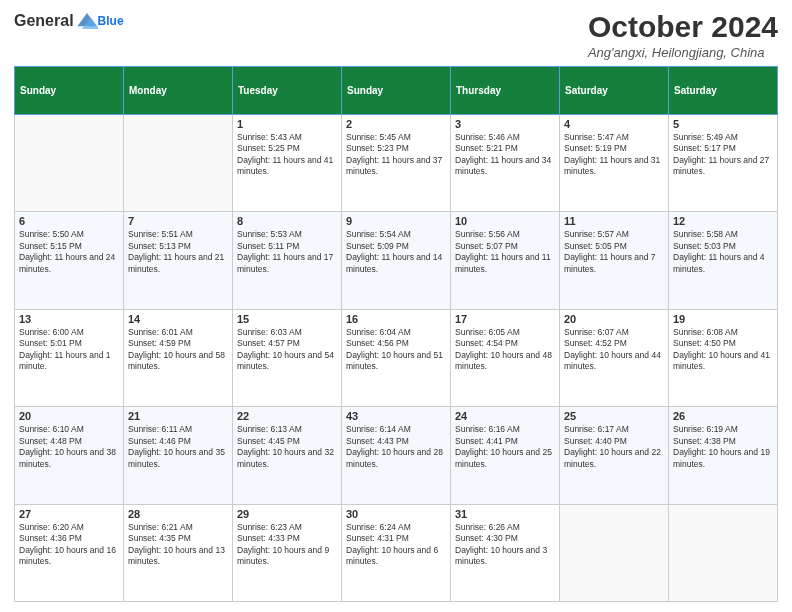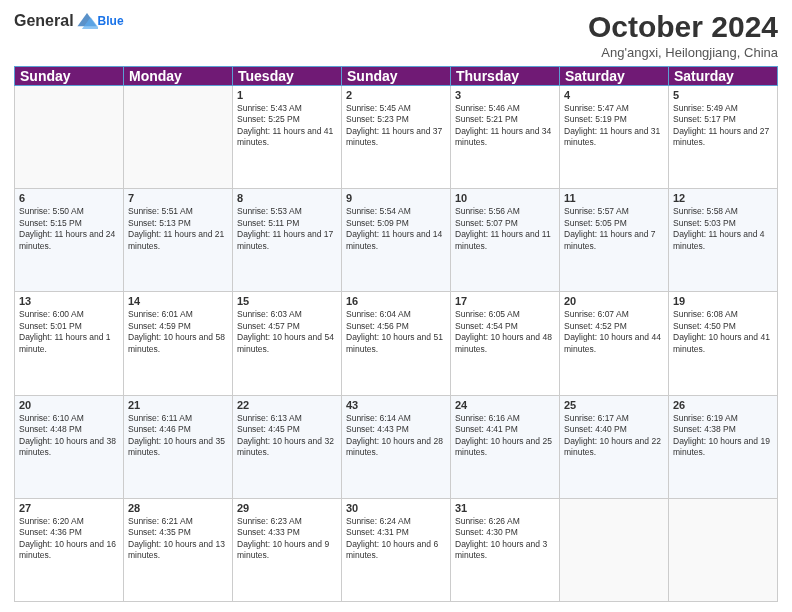--- a/index.html
+++ b/index.html
@@ -36,46 +36,46 @@
       color: #333;
     }
     .logo-general { color: #333; font-size: 16px; }
     .logo-blue { color: #1a73e8; font-size: 12px; }
     .logo-icon {
       width: 22px;
       height: 22px;
       margin-left: 2px;
     }
     .title-block {
-      text-align: right;
     }
     .month-title {
       font-size: 30px;
       font-weight: bold;
       color: #333;
       line-height: 1.1;
     }
     .location-title {
       font-size: 13px;
       color: #555;
       margin-top: 2px;
+      font-style: italic;
     }
     .calendar-table {
       width: 100%;
       border-collapse: collapse;
       flex: 1;
       table-layout: fixed;
     }
     .calendar-table th {
-      background: #701a75;
+      background: #15803d;
       color: #fff;
-      font-size: 14px;
+      font-size: 10px;
       font-weight: bold;
       text-align: left;
-      padding: 1px 5px;
+      padding: 18px 5px;
       border: 1px solid #5a9fd4;
     }
     .calendar-table td {
       border: 1px solid #ccc;
       vertical-align: top;
       padding: 3px 4px;
       font-size: 9px;
       color: #333;
       background: #fff;
       height: 88px;

